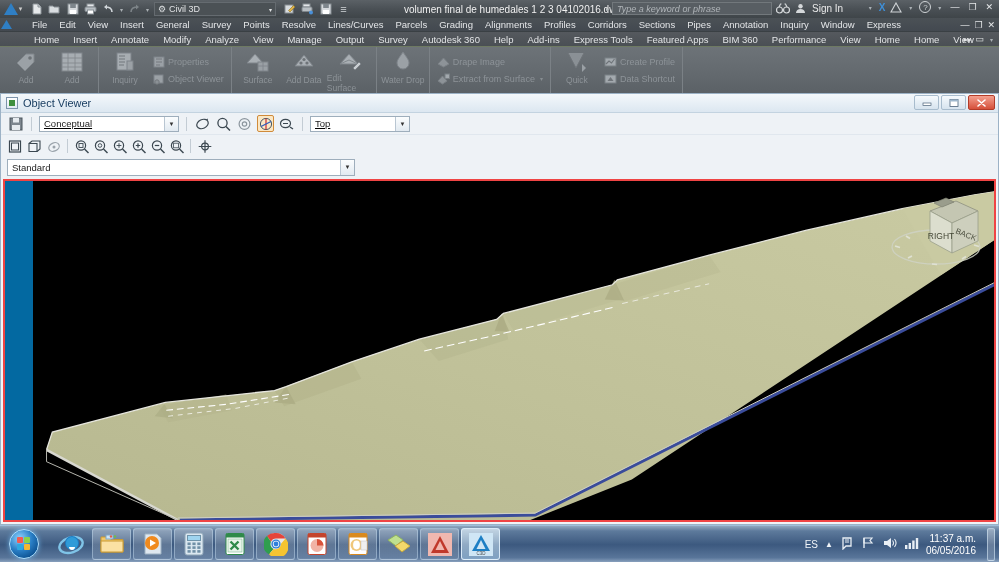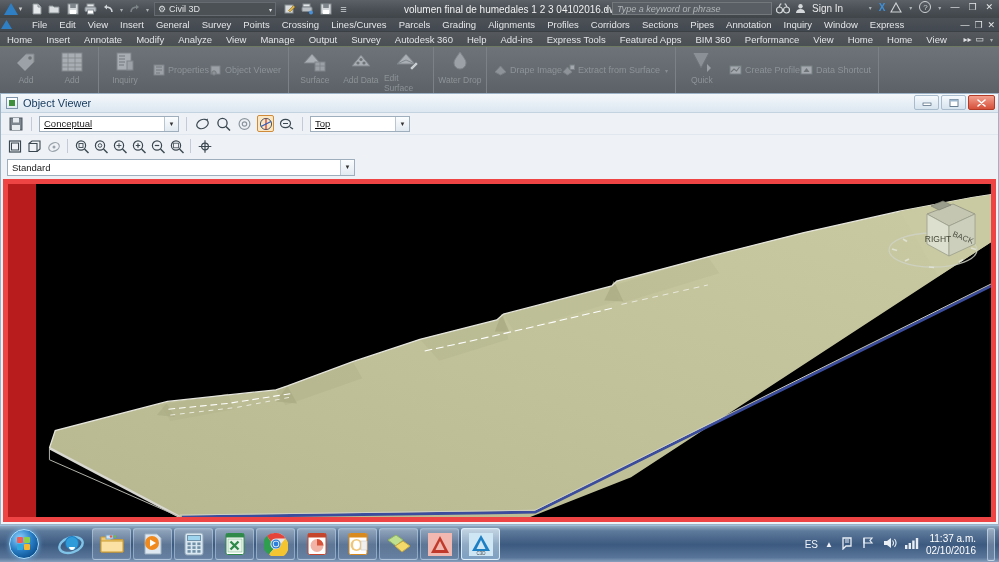--- a/index.html
+++ b/index.html
@@ -93,20 +93,21 @@
   .menubar .mi { padding: 0 6px; white-space: nowrap; cursor: default; }
   .menubar .mright { position:absolute; right:4px; display:flex; gap:5px; font-size:9px;}
 
   
   .ribtabs {
     position: absolute; top: 32px; left: 0; width: 999px; height: 15px;
     background: linear-gradient(180deg,#55595e,#4a4f54);
     display: flex; align-items: center;
     font-size: 9.5px; color: #e2e4e6;
     border-bottom: 1px solid #6e7a62;
+    padding-left: 27px;
   }
   .ribtabs .rt { padding: 0 7px; white-space: nowrap; cursor: default; }
   .ribtabs .rtright { position:absolute; right:4px; display:flex; align-items:center; gap:4px;}
 
   
   .ribbon {
     position: absolute; top: 47px; left: 0; width: 999px; height: 46px;
     background: linear-gradient(180deg,#6d7378 0%, #63696e 60%, #5b6166 100%);
     display: flex; align-items: stretch;
     overflow: hidden;
@@ -116,21 +117,21 @@
     border-right: 1px solid #7b8186;
     padding: 0 3px;
   }
   .rbig {
     width: 46px; display: flex; flex-direction: column;
     align-items: center; justify-content: flex-start;
     padding-top: 3px;
   }
   .rbig .gicon { height: 24px; display:flex;align-items:center;justify-content:center;}
   .rbig .glabel { font-size: 8.5px; color: #8d9398; margin-top:1px; }
-  .rsmallcol { display: flex; flex-direction: row; justify-content: center; padding: 2px 4px; align-items: center; }
+  .rsmallcol { display: flex; flex-direction: column; justify-content: center; padding: 2px 4px; }
   .rsmall {
     display: flex; align-items: center; gap: 3px;
     height: 17px; font-size: 9px; color: #8d9398;
     white-space: nowrap;
   }
   .rsmall .sicon { width: 13px; height: 13px; display:flex; align-items:center; justify-content:center;}
   .dcaret { font-size:6px; color:#878d92; margin-left:2px;}
 
   
   .sh { display:block; }
@@ -201,23 +202,23 @@
     position: relative;
   }
   .selbox .ar {
     position:absolute; right:0; top:0; bottom:0; width:14px;
     display:flex;align-items:center;justify-content:center;
     font-size:6px; color:#333;
     background: linear-gradient(180deg,#fbfdfe,#e2eaf1);
     border-left:1px solid #b9c6d2;
   }
   .ov-viewport {
-    flex: 1; background: #b91c1c; position: relative; overflow: hidden;
+    flex: 1; background: #0369a1; position: relative; overflow: hidden;
     margin: 0 2px 2px 2px;
-    border: 5px solid #ef4444;
+    border: 2px solid #ef4444;
     padding-left: 28px;
   }
 
   
   .ov-viewport svg { display:block; width: 100%; height: 100%; }
 
   
   .taskbar {
     position: absolute; left:0; bottom:0; width: 999px; height: 37px;
     background: linear-gradient(180deg, rgba(150,175,200,.92) 0%, rgba(95,125,160,.95) 14%, rgba(60,90,130,.95) 52%, rgba(90,120,158,.95) 88%, rgba(140,165,195,.95) 100%);
@@ -392,21 +393,21 @@
           <path d="M6.5 1L12 10H1z" fill="#2f7fc4"></path>
         </svg>
     </div>
     <div class="mi">File</div>
     <div class="mi">Edit</div>
     <div class="mi">View</div>
     <div class="mi">Insert</div>
     <div class="mi">General</div>
     <div class="mi">Survey</div>
     <div class="mi">Points</div>
-    <div class="mi">Crossing</div>
+    <div class="mi">Resolve</div>
     <div class="mi">Lines/Curves</div>
     <div class="mi">Parcels</div>
     <div class="mi">Grading</div>
     <div class="mi">Alignments</div>
     <div class="mi">Profiles</div>
     <div class="mi">Corridors</div>
     <div class="mi">Sections</div>
     <div class="mi">Pipes</div>
     <div class="mi">Annotation</div>
     <div class="mi">Inquiry</div>
@@ -972,19 +973,19 @@
       <span class="tico">
         <svg width="15" height="14" viewBox="0 0 15 14">
             <rect x="1" y="9" width="2.4" height="4" fill="#e9eff5"></rect>
             <rect x="4.6" y="7" width="2.4" height="6" fill="#e9eff5"></rect>
             <rect x="8.2" y="4.5" width="2.4" height="8.5" fill="#e9eff5"></rect>
             <rect x="11.8" y="2" width="2.4" height="11" fill="#e9eff5"></rect>
           </svg>
       </span>
       <div class="clock">
         <div>11:37 a.m.</div>
-        <div>02/10/2016</div>
+        <div>06/05/2016</div>
       </div>
       <div class="showdesk"></div>
     </div>
   </div>
 
 </div>
 
 </body></html>

